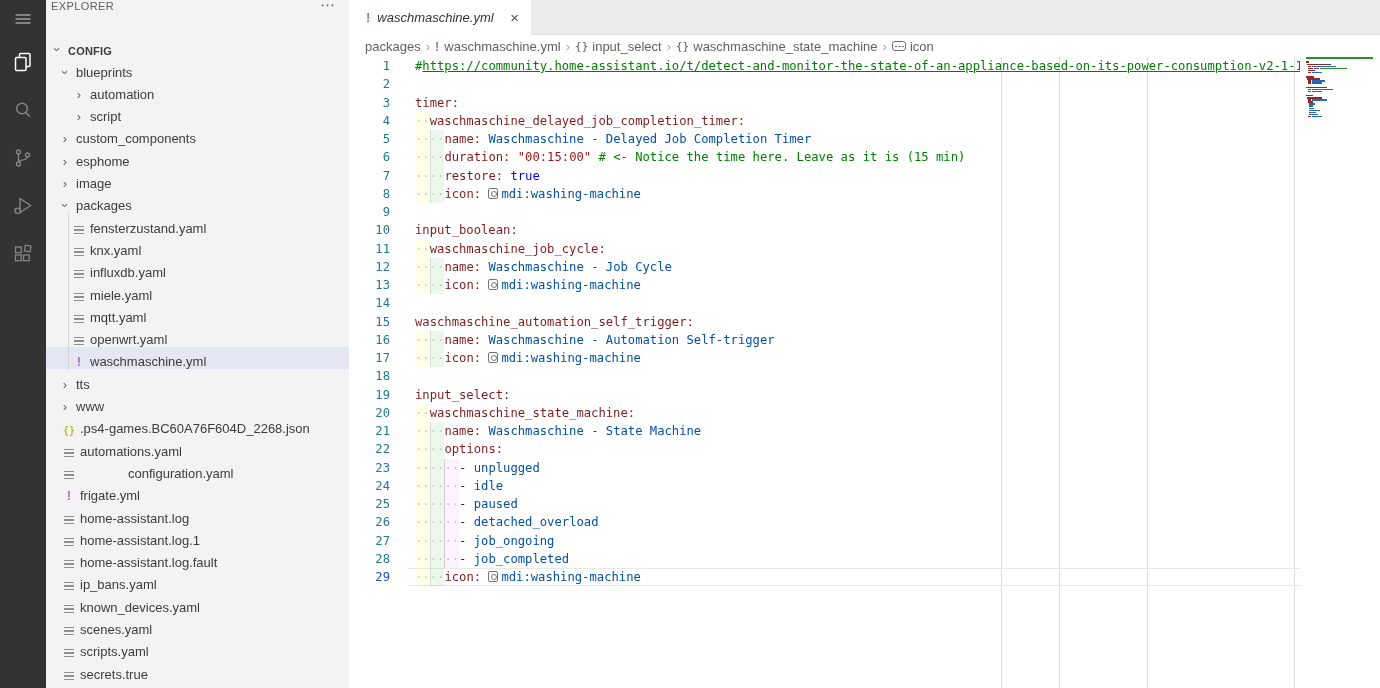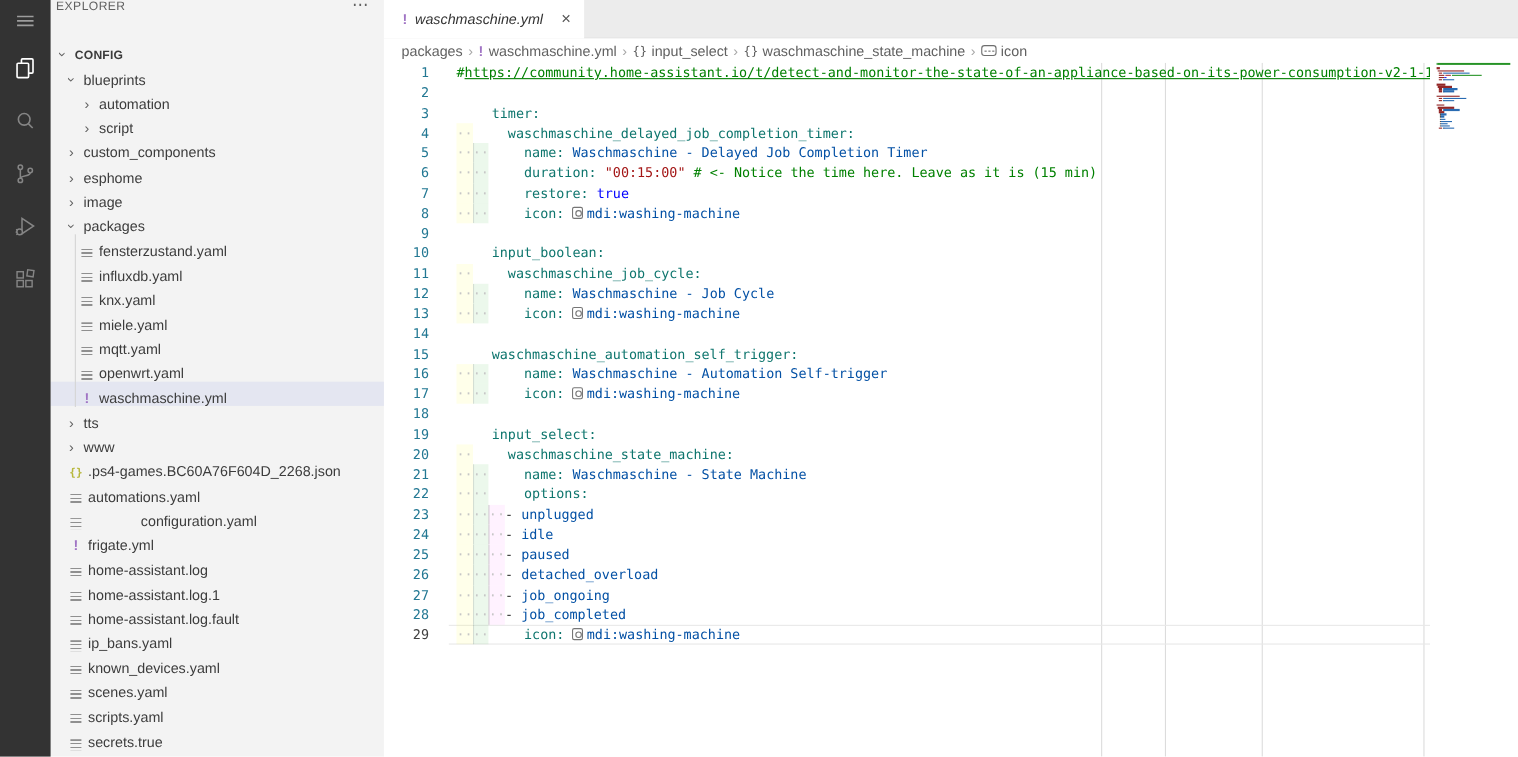--- a/index.html
+++ b/index.html
@@ -56,27 +56,27 @@
 
   
   .editor { position:absolute; left:0; top:57px; right:0; bottom:0; overflow:hidden; }
   .ruler { position:absolute; top:0; bottom:0; width:1px; background:#dcdcdc; z-index:0; }
   .current-line-box { position:absolute; left:59px; width:892px; top:510.5px; height:18.25px;
       border-top:1px solid #e8e8e8; border-bottom:1px solid #e8e8e8; z-index:0; }
   .code { position:absolute; left:0; top:0; width:951px; overflow:hidden; z-index:1; }
   .cl { height:18.25px; line-height:18.25px; position:relative;
         font-family:"DejaVu Sans Mono",monospace; font-size:12.2px; white-space:pre; }
   .num { position:absolute; left:0; top:0; width:41px; text-align:right; color:#237893; }
-  .num.cur { color:#404040; }
+  .num.cur { color:#1d4ed8; }
   .lc { position:absolute; left:66px; top:0; white-space:pre; }
   .iw { display:inline-block; color:#c6c6c6; }
   .iw.lvl0 { background:rgba(255,255,64,.11); }
   .iw.lvl1 { background:rgba(70,190,70,.10); box-shadow:inset 1px 0 0 rgba(0,0,0,.10); }
   .iw.lvl2 { background:rgba(255,110,255,.09); box-shadow:inset 1px 0 0 rgba(0,0,0,.17); }
-  .tk-key { color:#0f766e;margin-left:32px; }
+  .tk-key { color:#7f1d1d; }
   .tk-val { color:#0451a5; }
   .tk-str { color:#a31515; }
   .tk-cmt { color:#008000; }
   .tk-link { color:#008000; text-decoration:underline; }
   .tk-bool { color:#0000ff; }
   .tk-pun { color:#2b2b2b; }
   .mdicon { display:inline-block; width:10px; height:11px; border:1px solid #767676; border-radius:2px;
             position:relative; margin-right:3px; vertical-align:-1px; }
   .mdicon::after { content:""; position:absolute; left:1.5px; top:2px; width:4px; height:4px;
             border:1px solid #767676; border-radius:50%; }
@@ -170,25 +170,25 @@
         <div class="tree-row" style="padding-left: 12px;">
           <span class="chev open">›</span>
           <span class="tree-label">packages</span>
         </div>
         <div class="tree-row" style="padding-left: 26px;">
           <span class="fi fi-lines"></span>
           <span class="tree-label">fensterzustand.yaml</span>
         </div>
         <div class="tree-row" style="padding-left: 26px;">
           <span class="fi fi-lines"></span>
+          <span class="tree-label">knx.yaml</span>
+        </div>
+        <div class="tree-row" style="padding-left: 26px;">
+          <span class="fi fi-lines"></span>
           <span class="tree-label">influxdb.yaml</span>
-        </div>
-        <div class="tree-row" style="padding-left: 26px;">
-          <span class="fi fi-lines"></span>
-          <span class="tree-label">knx.yaml</span>
         </div>
         <div class="tree-row" style="padding-left: 26px;">
           <span class="fi fi-lines"></span>
           <span class="tree-label">miele.yaml</span>
         </div>
         <div class="tree-row" style="padding-left: 26px;">
           <span class="fi fi-lines"></span>
           <span class="tree-label">mqtt.yaml</span>
         </div>
         <div class="tree-row" style="padding-left: 26px;">

